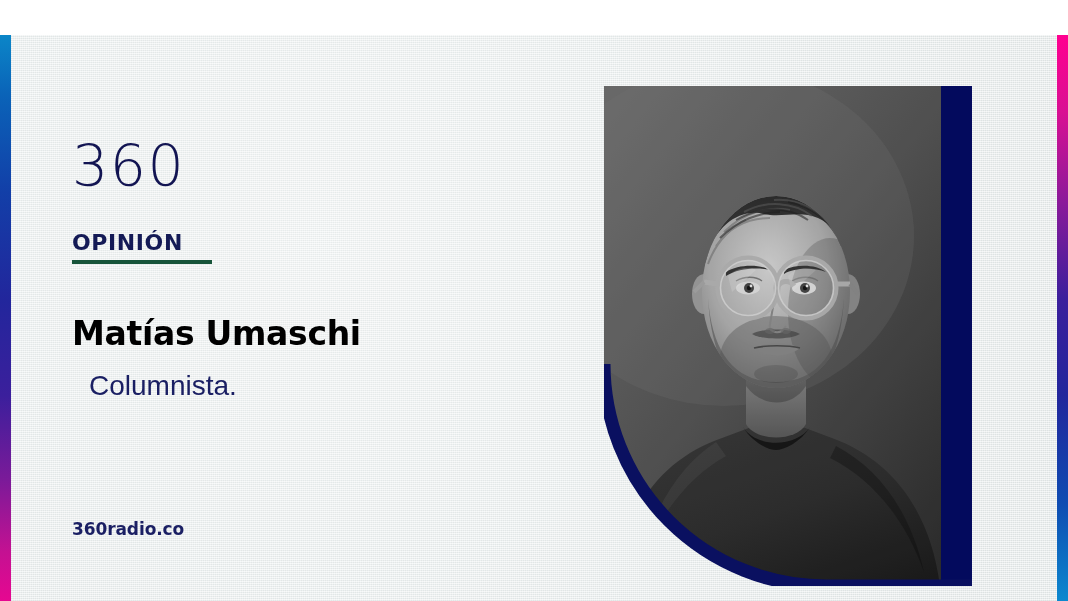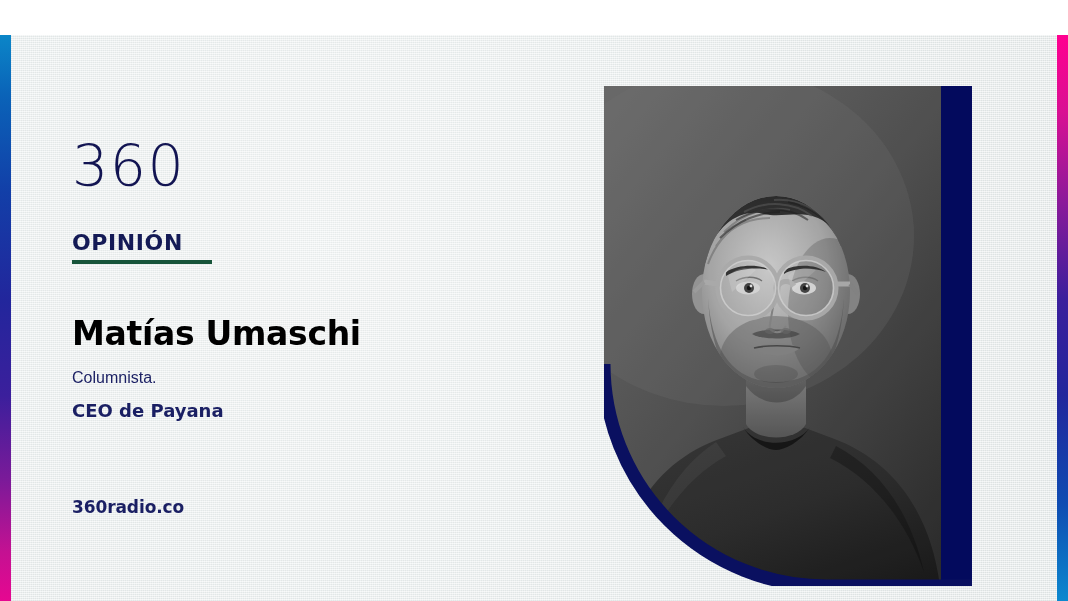--- a/index.html
+++ b/index.html
@@ -95,42 +95,42 @@
     font-size: 33px;
     letter-spacing: -0.3px;
     color: #000000;
     line-height: 1.1;
     white-space: nowrap;
   }
 
   .byline-role {
     position: absolute;
     top: 333px;
-    left: 0;
+    left: 17px;
     font-family: "Liberation Sans", sans-serif;
     font-weight: 400;
-    font-size: 16px;
+    font-size: 28px;
     color: #1a1f63;
     line-height: 1.25;
   }
 
   .byline-org {
     position: absolute;
     top: 365px;
     left: 0;
     font-family: "DejaVu Sans", sans-serif;
     font-weight: 700;
     font-size: 18px;
     color: #1a1f63;
     line-height: 1.25;
   }
 
   .site-url {
     position: absolute;
-    top: 462px;
+    top: 484px;
     left: 0;
     font-family: "DejaVu Sans", sans-serif;
     font-weight: 700;
     font-size: 17px;
     color: #1a1f63;
     letter-spacing: -0.1px;
   }
 
   
   .portrait-block {
@@ -234,21 +234,20 @@
 
     <div class="kicker-wrap">
       <span class="kicker">OPINIÓN</span>
       <span class="kicker-rule"></span>
     </div>
 
     <div class="byline-name">Matías Umaschi</div>
 
     <div class="byline-role">Columnista.</div>
 
-    <div class="byline-org">CEO de Payana</div>
 
     <div class="site-url">360radio.co</div>
 
   </div>
 
   <div class="portrait-block">
 
     <div class="navy-slab"></div>
 
     <div class="photo-frame">

